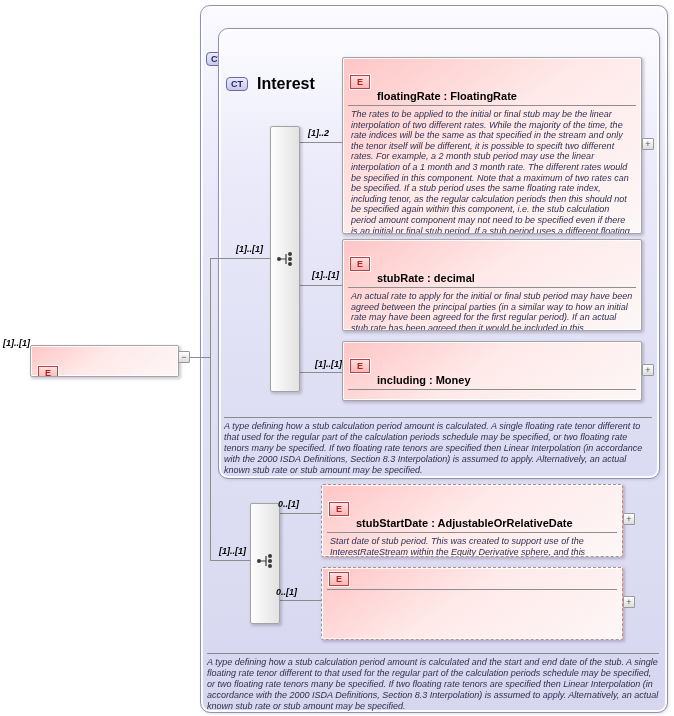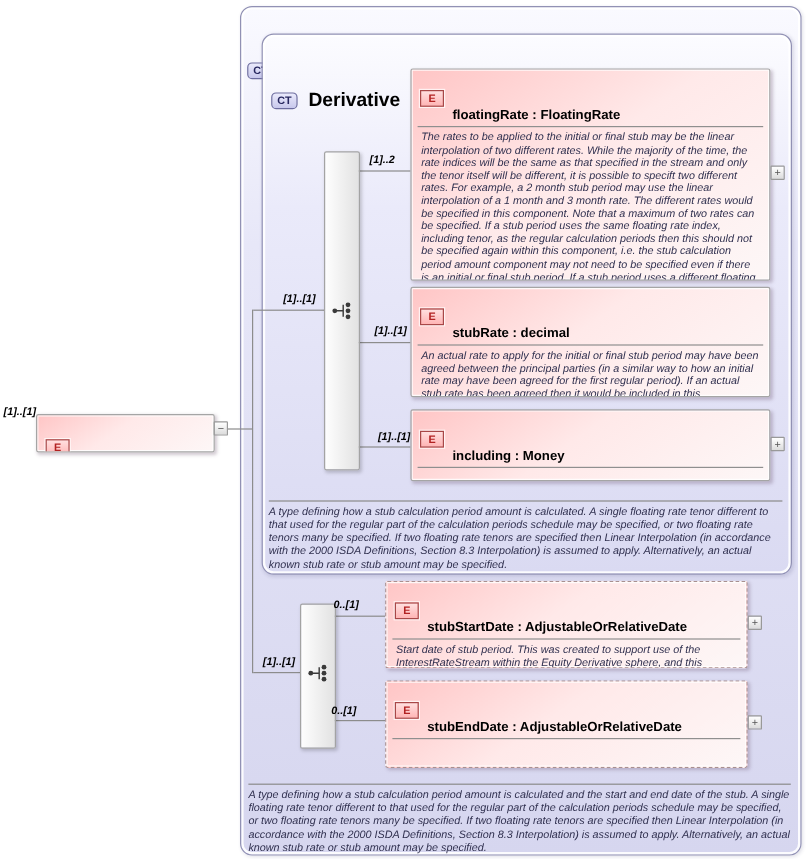--- a/index.html
+++ b/index.html
@@ -70,21 +70,21 @@
         <span class="ct-badge">CT</span>
         <span class="ct-plus">+</span>
       </span>
     <span class="type-title" style="min-width:52px;">Stub</span>
     <span class="type-title">: StubValue</span>
   </div>
 
   <div class="type-box inner"></div>
   <div class="type-head" style="left:226px;top:32px;">
     <span class="ct-badge">CT</span>
-    <span class="type-title">Derivative</span>
+    <span class="type-title">Interest</span>
   </div>
 
   <div class="hline" style="left:190px;top:357px;width:20px;"></div>
   <div class="vline" style="left:210px;top:258px;height:303px;"></div>
   <div class="hline" style="left:211px;top:258px;width:59px;"></div>
   <div class="hline" style="left:211px;top:560px;width:39px;"></div>
   <div class="hline" style="left:298px;top:142px;width:44px;"></div>
   <div class="hline" style="left:298px;top:285px;width:44px;"></div>
   <div class="hline" style="left:297px;top:372px;width:45px;"></div>
   <div class="hline" style="left:278px;top:513px;width:43px;"></div>
@@ -166,21 +166,20 @@
       <span class="el-title">stubStartDate : AdjustableOrRelativeDate</span>
     </div>
     <div class="el-sep"></div>
     <div class="el-anno">Start date of stub period. This was created to support use of the InterestRateStream within the Equity Derivative sphere, and this element is not expected to be produced in the representation of Interest Rate products.</div>
   </div>
   <div class="toggle" style="left:623px;top:513px;">+</div>
 
   <div class="el-box dashed" style="left:321px;top:567px;width:300px;height:71px;">
     <div class="el-head">
       <span class="e-badge">E</span>
-      <span class="el-title">stubEndDate : AdjustableOrRelativeDate</span>
     </div>
     <div class="el-sep"></div>
   </div>
   <div class="toggle" style="left:623px;top:596px;">+</div>
 
   <div class="anno" style="left:207px;top:653px;width:452px;">A type defining how a stub calculation period amount is calculated and the start and end date of the stub. A single floating rate tenor different to that used for the regular part of the calculation periods schedule may be specified, or two floating rate tenors many be specified. If two floating rate tenors are specified then Linear Interpolation (in accordance with the 2000 ISDA Definitions, Section 8.3 Interpolation) is assumed to apply. Alternatively, an actual known stub rate or stub amount may be specified.</div>
 
 </div>
 
 </body></html>

